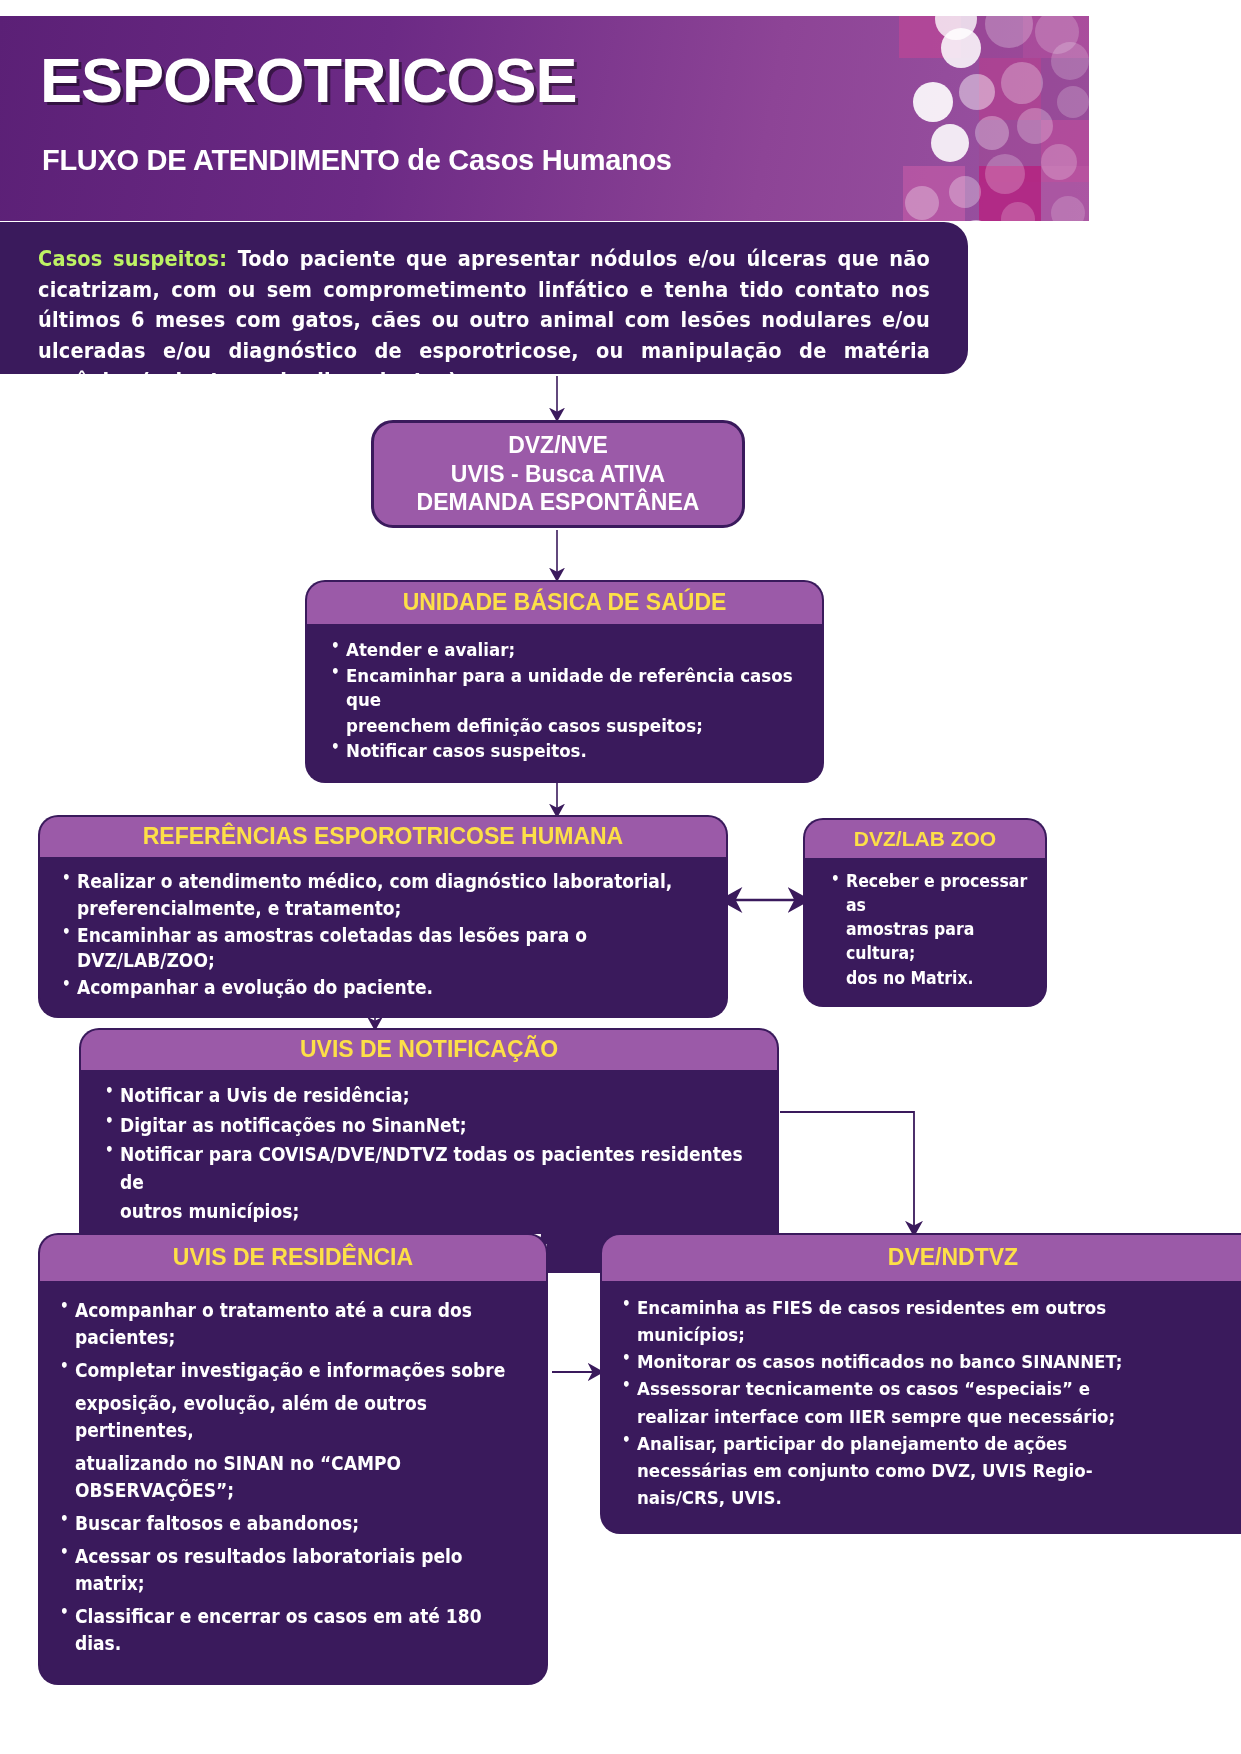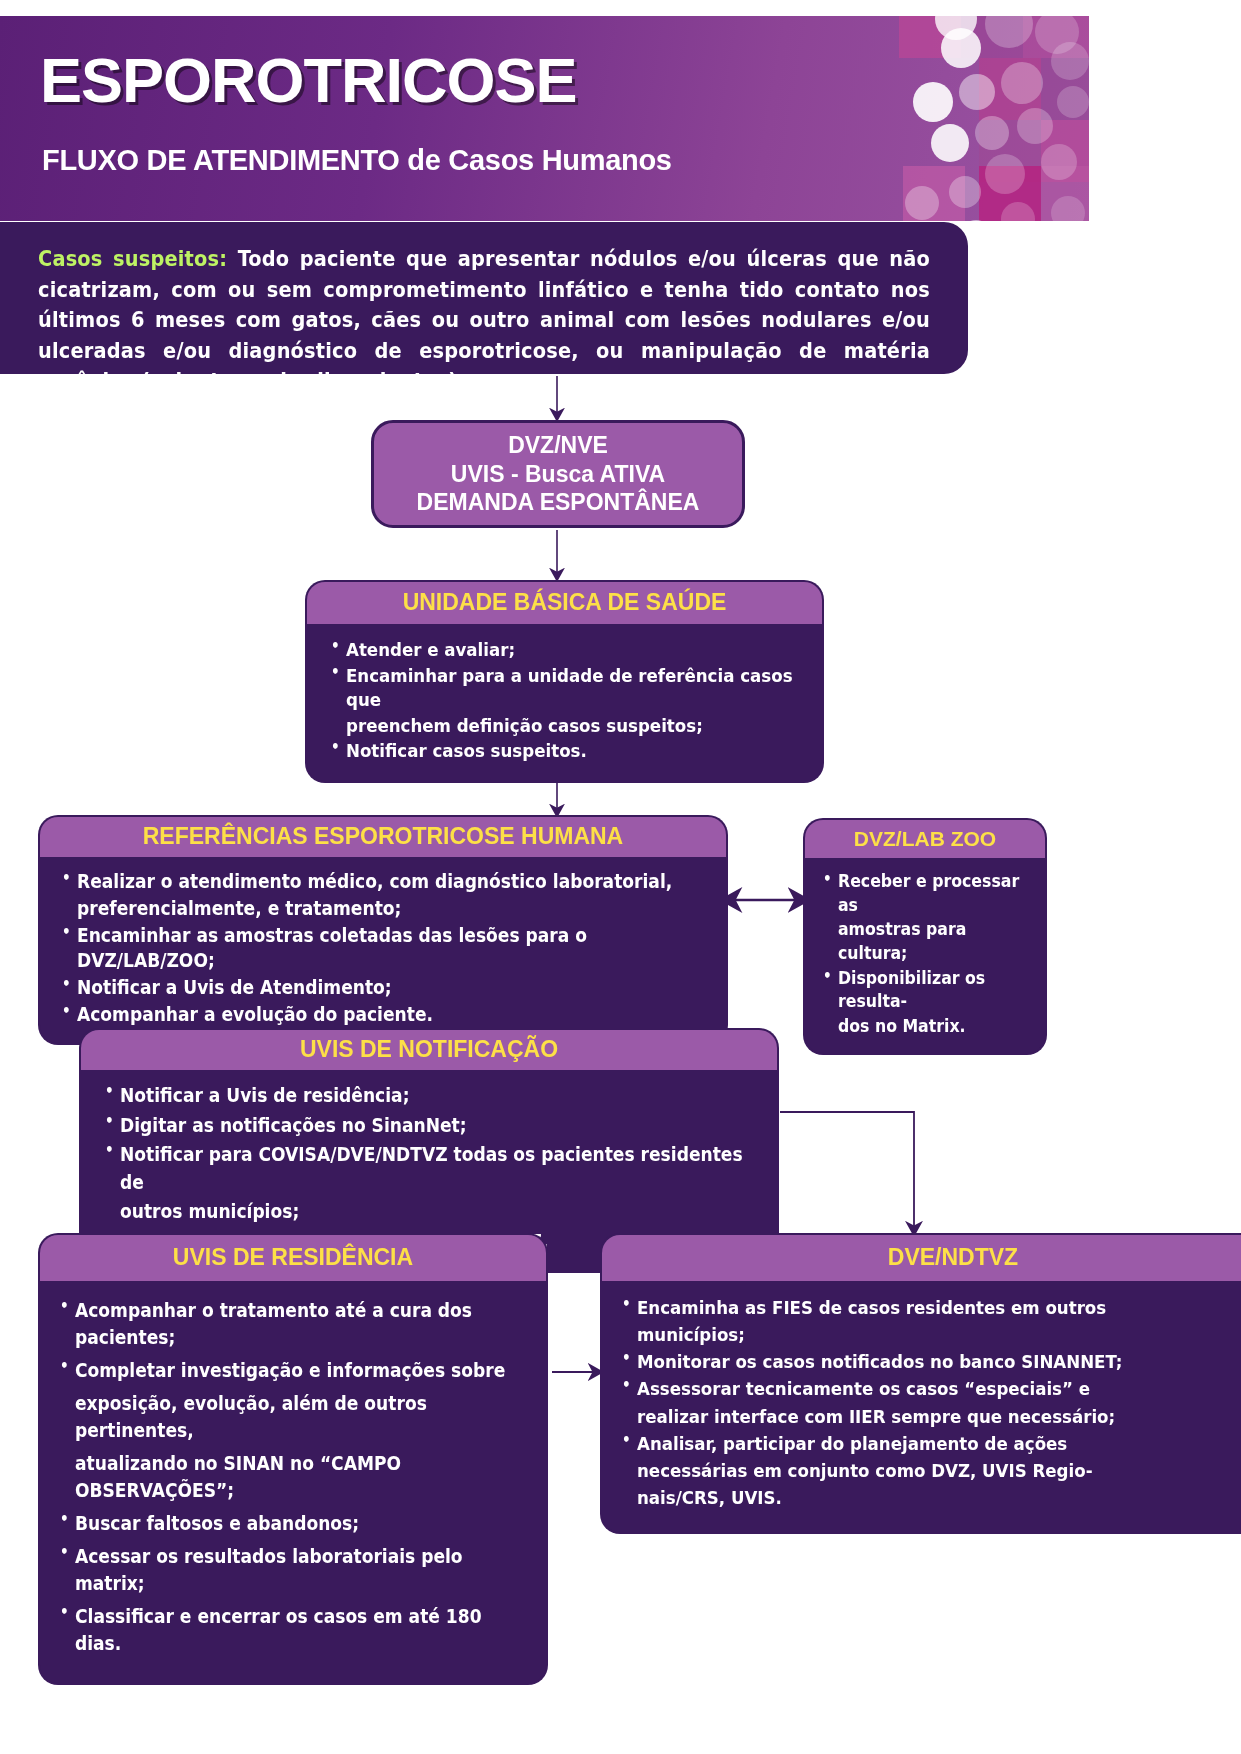--- a/index.html
+++ b/index.html
@@ -109,21 +109,21 @@
   #ubs .box-body { padding: 14px 20px 16px 22px; }
 
   
   #ref { left: 38px; top: 815px; width: 690px; }
   #ref .box-head { height: 42px; line-height: 39px; font-size: 23px; }
   #ref .box-body { padding: 12px 18px 14px 20px; }
 
   
   #labzoo { left: 803px; top: 818px; width: 244px; }
   #labzoo .box-head { height: 40px; line-height: 37px; font-size: 21px; }
-  #labzoo .box-body { padding: 12px 12px 14px 16px; }
+  #labzoo .box-body { padding: 12px 12px 14px 24px; }
 
   
   #uvisnot { left: 79px; top: 1028px; width: 700px; }
   #uvisnot .box-head { height: 42px; line-height: 39px; font-size: 23px; }
   #uvisnot .box-body { padding: 12px 18px 14px 22px; }
 
   
   #uvisres { left: 38px; top: 1233px; width: 510px; }
   #uvisres .box-head { height: 48px; line-height: 45px; font-size: 23px; }
   #uvisres .box-body { padding: 16px 14px 20px 18px; }
@@ -261,33 +261,31 @@
     </div>
   </div>
 
   <div class="box" id="ref">
     <div class="box-head r-top">REFERÊNCIAS ESPOROTRICOSE HUMANA</div>
     <div class="box-body r-bot">
       <ul class="bl">
           <li>Realizar o atendimento médico, com diagnóstico laboratorial,</li>
           <li class="cont">preferencialmente, e tratamento;</li>
           <li>Encaminhar as amostras coletadas das lesões para o DVZ/LAB/ZOO;</li>
-          <li>Notificar a Uvis de Atendimento;</li>
           <li>Acompanhar a evolução do paciente.</li>
         </ul>
     </div>
   </div>
 
   <div class="box" id="labzoo">
     <div class="box-head r-top">DVZ/LAB ZOO</div>
     <div class="box-body r-bot">
       <ul class="bl">
           <li>Receber e processar as</li>
           <li class="cont">amostras para cultura;</li>
-          <li>Disponibilizar os resulta-</li>
           <li class="cont">dos no Matrix.</li>
         </ul>
     </div>
   </div>
 
   <div class="box" id="uvisnot">
     <div class="box-head r-top">UVIS DE NOTIFICAÇÃO</div>
     <div class="box-body r-bot">
       <ul class="bl">
           <li>Notificar a Uvis de residência;</li>

